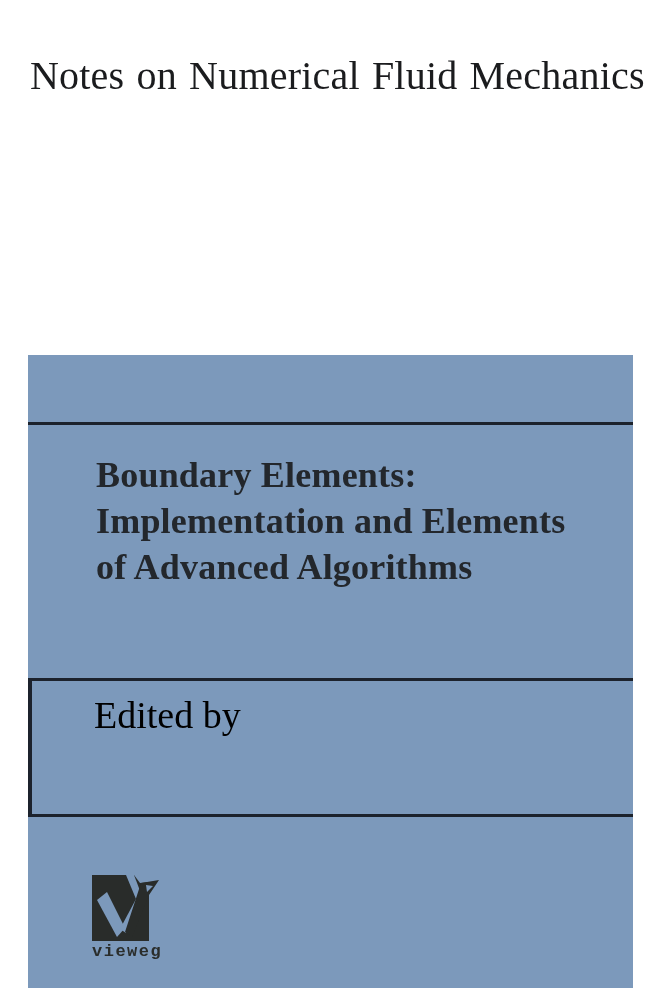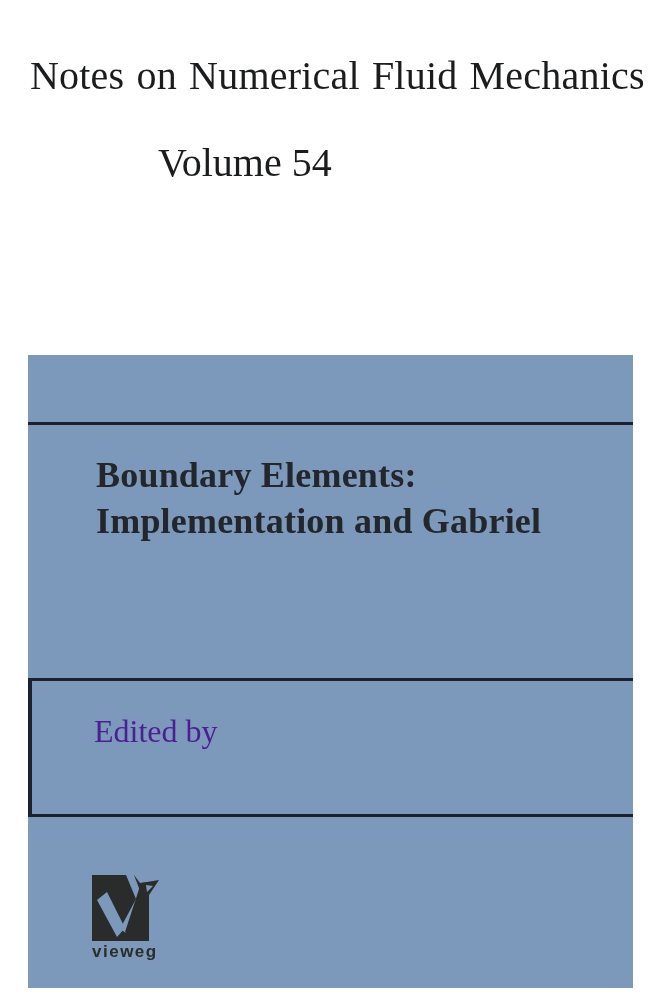--- a/index.html
+++ b/index.html
@@ -41,53 +41,53 @@
 
   .edited-band {
     position: absolute; left: 0; top: 323px;
     width: 100%; height: 139px;
     border-top: 3px solid #1c222c;
     border-bottom: 3px solid #1c222c;
     border-left: 4px solid #1c222c;
     box-sizing: border-box;
   }
   .edited-block {
-    position: absolute; left: 62px; top: 30px;
-    font-size: 32px; line-height: 40px;
-    color: #4c1d95; white-space: nowrap;
+    position: absolute; left: 62px; top: 14px;
+    font-size: 38px; line-height: 40px;
+    color: #000000; white-space: nowrap;
   }
 
   .logo {
     position: absolute; left: 64px; top: 520px;
     width: 80px;
   }
   .logo svg { display: block; }
   .logo-text {
     margin-top: 1px;
-    font-family: Liberation Sans, sans-serif;
+    font-family: Liberation Mono, monospace;
     font-weight: bold; font-size: 17px; letter-spacing: 1.5px;
     color: #2a2d2b;
   }
 </style>
 </head>
 <body>
 
 <div id="cover">
 
   <div class="series-title">Notes on Numerical Fluid Mechanics</div>
 
-  <div class="series-volume">Volume 54</div>
 
   <div class="panel">
 
     <div class="rule-1"></div>
 
     <div class="title-block">
       <div>Boundary Elements:</div>
-      <div>Implementation and Gabriel</div>
+      <div>Implementation and Elements</div>
+      <div>of Advanced Algorithms</div>
     </div>
 
     <div class="edited-band">
       <div class="edited-block">
         <div>Edited by</div>
       </div>
     </div>
 
     <div class="logo">
       <svg width="70" height="66" viewBox="0 0 70 66">

